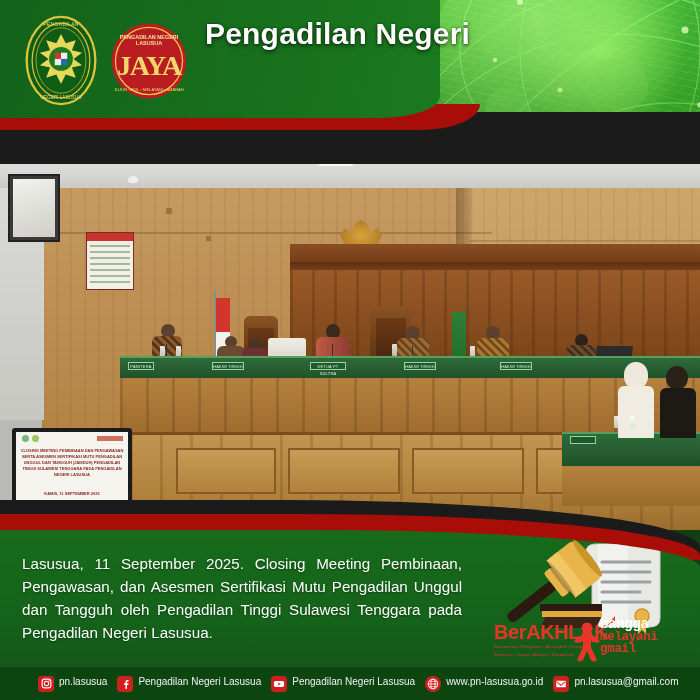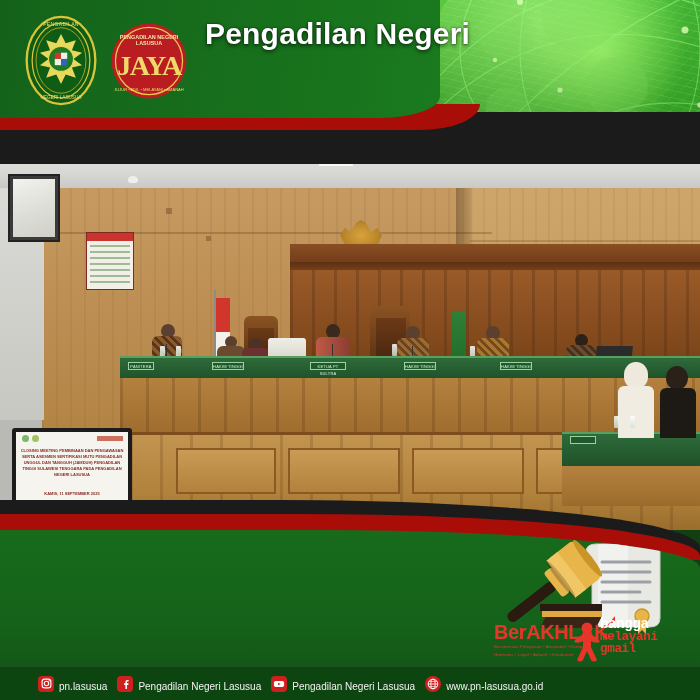--- a/index.html
+++ b/index.html
@@ -225,21 +225,21 @@
   .bangga-t2 { font-size: 12.5px; font-weight: bold; color:#e8352a; line-height:12px; letter-spacing:-.3px;}
   .bangga-t3 { font-size: 12.5px; font-weight: bold; color:#e8352a; line-height:12px; letter-spacing:-.3px;}
 
   
   .socialbar {
     position:absolute; left:0; bottom:0; width:700px; height:34px; z-index: 12;
     background:#0d4511;
     display:flex; align-items:center; gap:10px; padding-left:38px;
     border-top:1px solid rgba(255,255,255,.07);
   }
-  .sitem { display:flex; align-items:flex-end; gap:5px; }
+  .sitem { display:flex; align-items:flex-start; gap:5px; }
   .sicon { width:16px; height:16px; border-radius:4px; background:#cf1f1f;
            display:flex; align-items:center; justify-content:center; flex:none; }
   .slabel { color:#f2f2f2; font-size:10px; white-space:nowrap; }
 </style>
 </head>
 <body>
 
 <div class="poster">
 
   <div class="header">
@@ -446,20 +446,21 @@
     </div>
     <div class="tv-leg"></div>
 
   </div>
 
   <div class="band-black-bot"></div>
   <div class="band-red-bot"></div>
 
   <div class="footer-green">
 
+    <div class="caption">Lasusua, 11 September 2025. Closing Meeting Pembinaan, Pengawasan, dan Asesmen Sertifikasi Mutu Pengadilan Unggul dan Tangguh oleh Pengadilan Tinggi Sulawesi Tenggara pada Pengadilan Negeri Lasusua.</div>
 
     <svg class="illus" viewBox="0 0 210 100">
 
       <g>
         <path d="M118,8 q-10,0 -10,8 q0,4 6,5 l0,62 q0,8 10,8 l48,0 q10,0 10,-9 l0,-66 q0,-8 -10,-8 z" fill="#e9e9e4" stroke="#cfcfc8" stroke-width="1"></path>
         <rect x="120" y="8" width="30" height="83" fill="#f6f6f3" opacity="0.65"></rect>
         <g stroke="#9aa0a6" stroke-width="3" stroke-linecap="round">
           <line x1="124" y1="26" x2="172" y2="26"></line>
           <line x1="124" y1="36" x2="172" y2="36"></line>
           <line x1="124" y1="46" x2="172" y2="46"></line>
@@ -542,16 +543,25 @@
           <circle cx="10" cy="10" r="8" fill="none" stroke="#fff" stroke-width="1.6"></circle>
           <ellipse cx="10" cy="10" rx="3.6" ry="8" fill="none" stroke="#fff" stroke-width="1.4"></ellipse>
           <line x1="2" y1="10" x2="18" y2="10" stroke="#fff" stroke-width="1.4"></line>
           <line x1="3.4" y1="5.6" x2="16.6" y2="5.6" stroke="#fff" stroke-width="1.1"></line>
           <line x1="3.4" y1="14.4" x2="16.6" y2="14.4" stroke="#fff" stroke-width="1.1"></line>
         </svg>
       </span>
       <span class="slabel">www.pn-lasusua.go.id</span>
     </div>
 
+    <div class="sitem">
+      <span class="sicon">
+        <svg width="12" height="12" viewBox="0 0 20 20">
+          <rect x="2" y="4.5" width="16" height="11" rx="1.2" fill="#fff"></rect>
+          <path d="M2.6,5.2 L10,11.4 L17.4,5.2 L17.4,7 L10,13.3 L2.6,7z" fill="#cf1f1f"></path>
+        </svg>
+      </span>
+      <span class="slabel">pn.lasusua@gmail.com</span>
+    </div>
 
   </div>
 
 </div>
 
 </body></html>

